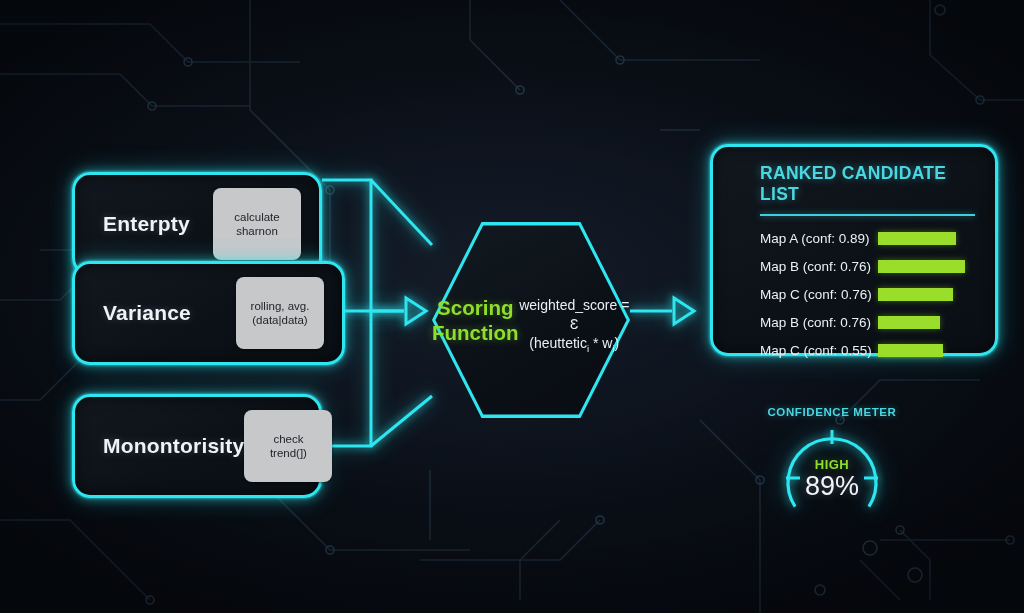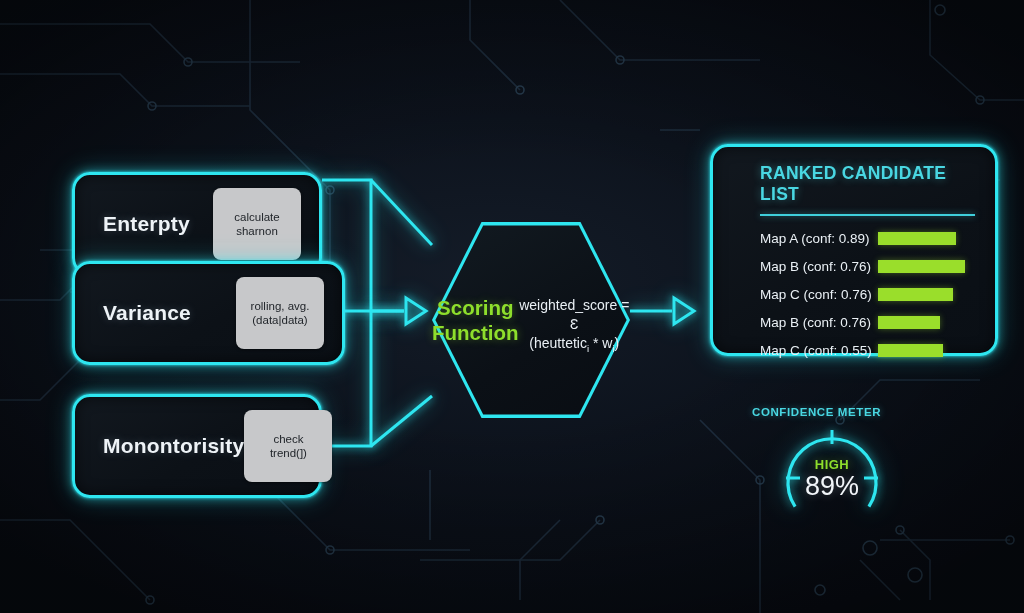--- a/index.html
+++ b/index.html
@@ -152,20 +152,21 @@
   }
   .rank-bar {
     height: 13px;
     background: #9ade2b;
     box-shadow: 0 0 6px rgba(154,222,43,.38);
   }
 
   
   .meter-wrap { position: absolute; left: 752px; top: 406px; width: 160px; height: 130px; }
   .meter-caption {
+    text-align: center;
     color: #49d7e2;
     font-size: 11.5px;
     font-weight: 700;
     letter-spacing: .6px;
     text-shadow: 0 0 7px rgba(73,215,226,.45);
   }
   .gauge { position: relative; width: 100px; height: 100px; margin: 10px auto 0; }
   .gauge svg { position:absolute; left:0; top:0; overflow: visible; }
   .gauge-arc {
     fill: none;

